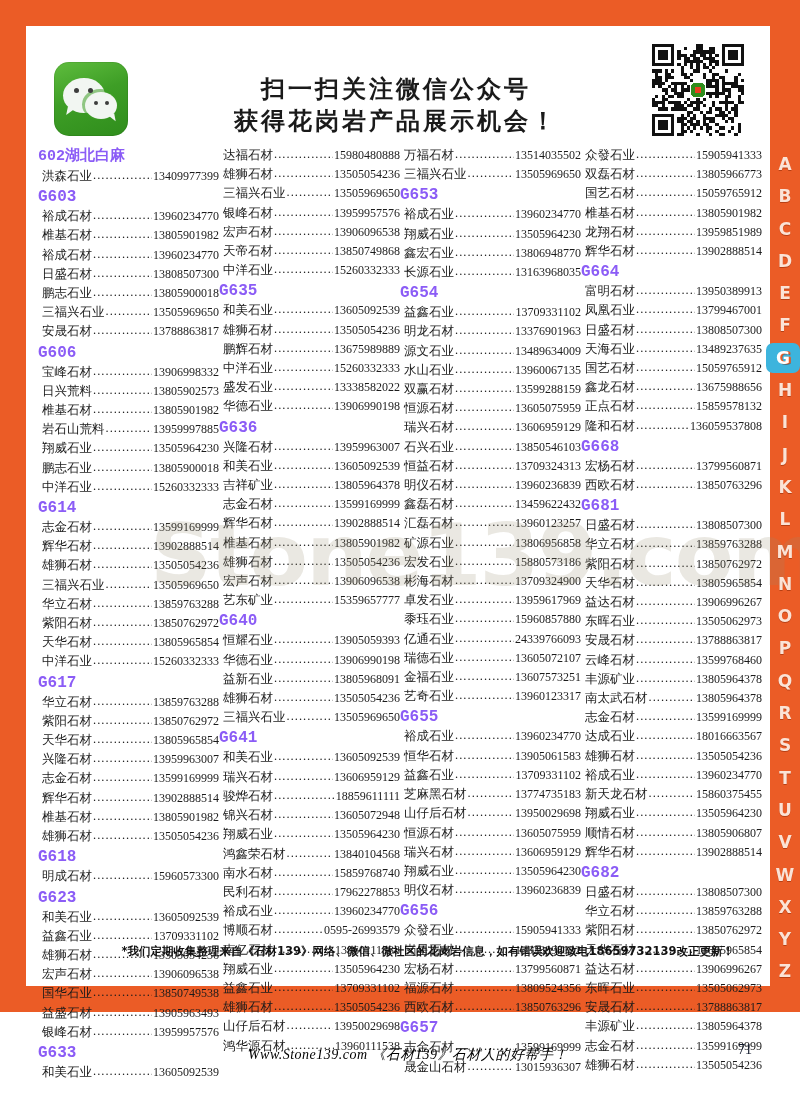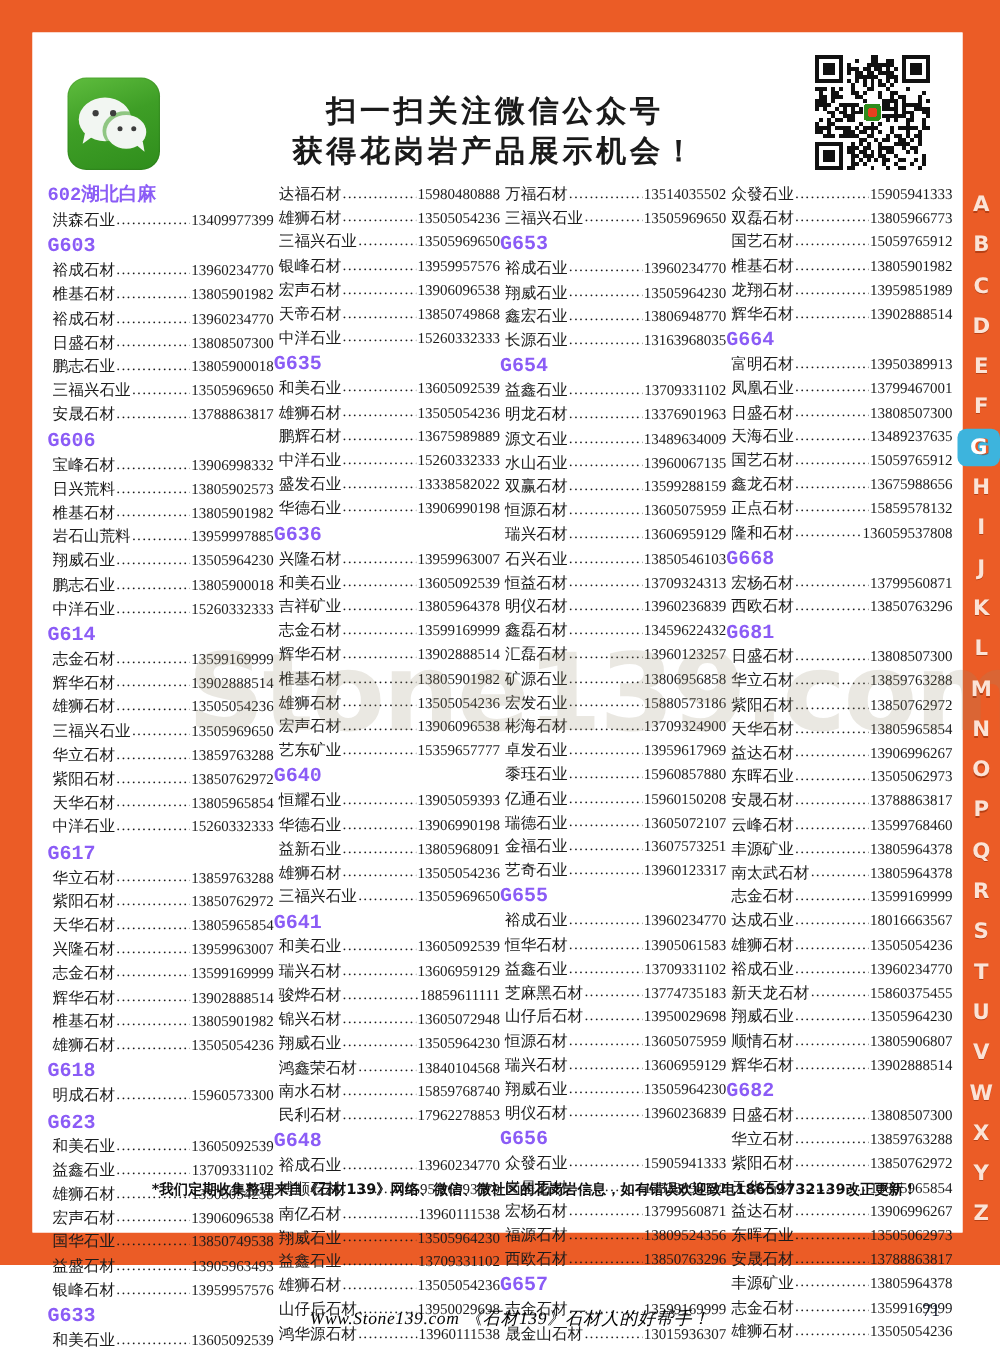--- a/index.html
+++ b/index.html
@@ -986,21 +986,20 @@
         <div class="entry">
           <span class="nm">南水石材</span>
           <span class="dots">........................................</span>
           <span class="tel">15859768740</span>
         </div>
         <div class="entry">
           <span class="nm">民利石材</span>
           <span class="dots">........................................</span>
           <span class="tel">17962278853</span>
         </div>
-        <div class="group-head">G648</div>
         <div class="entry">
           <span class="nm">裕成石业</span>
           <span class="dots">........................................</span>
           <span class="tel">13960234770</span>
         </div>
         <div class="entry">
           <span class="nm">博顺石材</span>
           <span class="dots">........................................</span>
           <span class="tel">0595-26993579</span>
         </div>
@@ -1149,21 +1148,21 @@
           <span class="tel">13959617969</span>
         </div>
         <div class="entry">
           <span class="nm">黍珏石业</span>
           <span class="dots">........................................</span>
           <span class="tel">15960857880</span>
         </div>
         <div class="entry">
           <span class="nm">亿通石业</span>
           <span class="dots">........................................</span>
-          <span class="tel">15960150208</span>
+          <span class="tel">24339766093</span>
         </div>
         <div class="entry">
           <span class="nm">瑞德石业</span>
           <span class="dots">........................................</span>
           <span class="tel">13605072107</span>
         </div>
         <div class="entry">
           <span class="nm">金福石业</span>
           <span class="dots">........................................</span>
           <span class="tel">13607573251</span>

